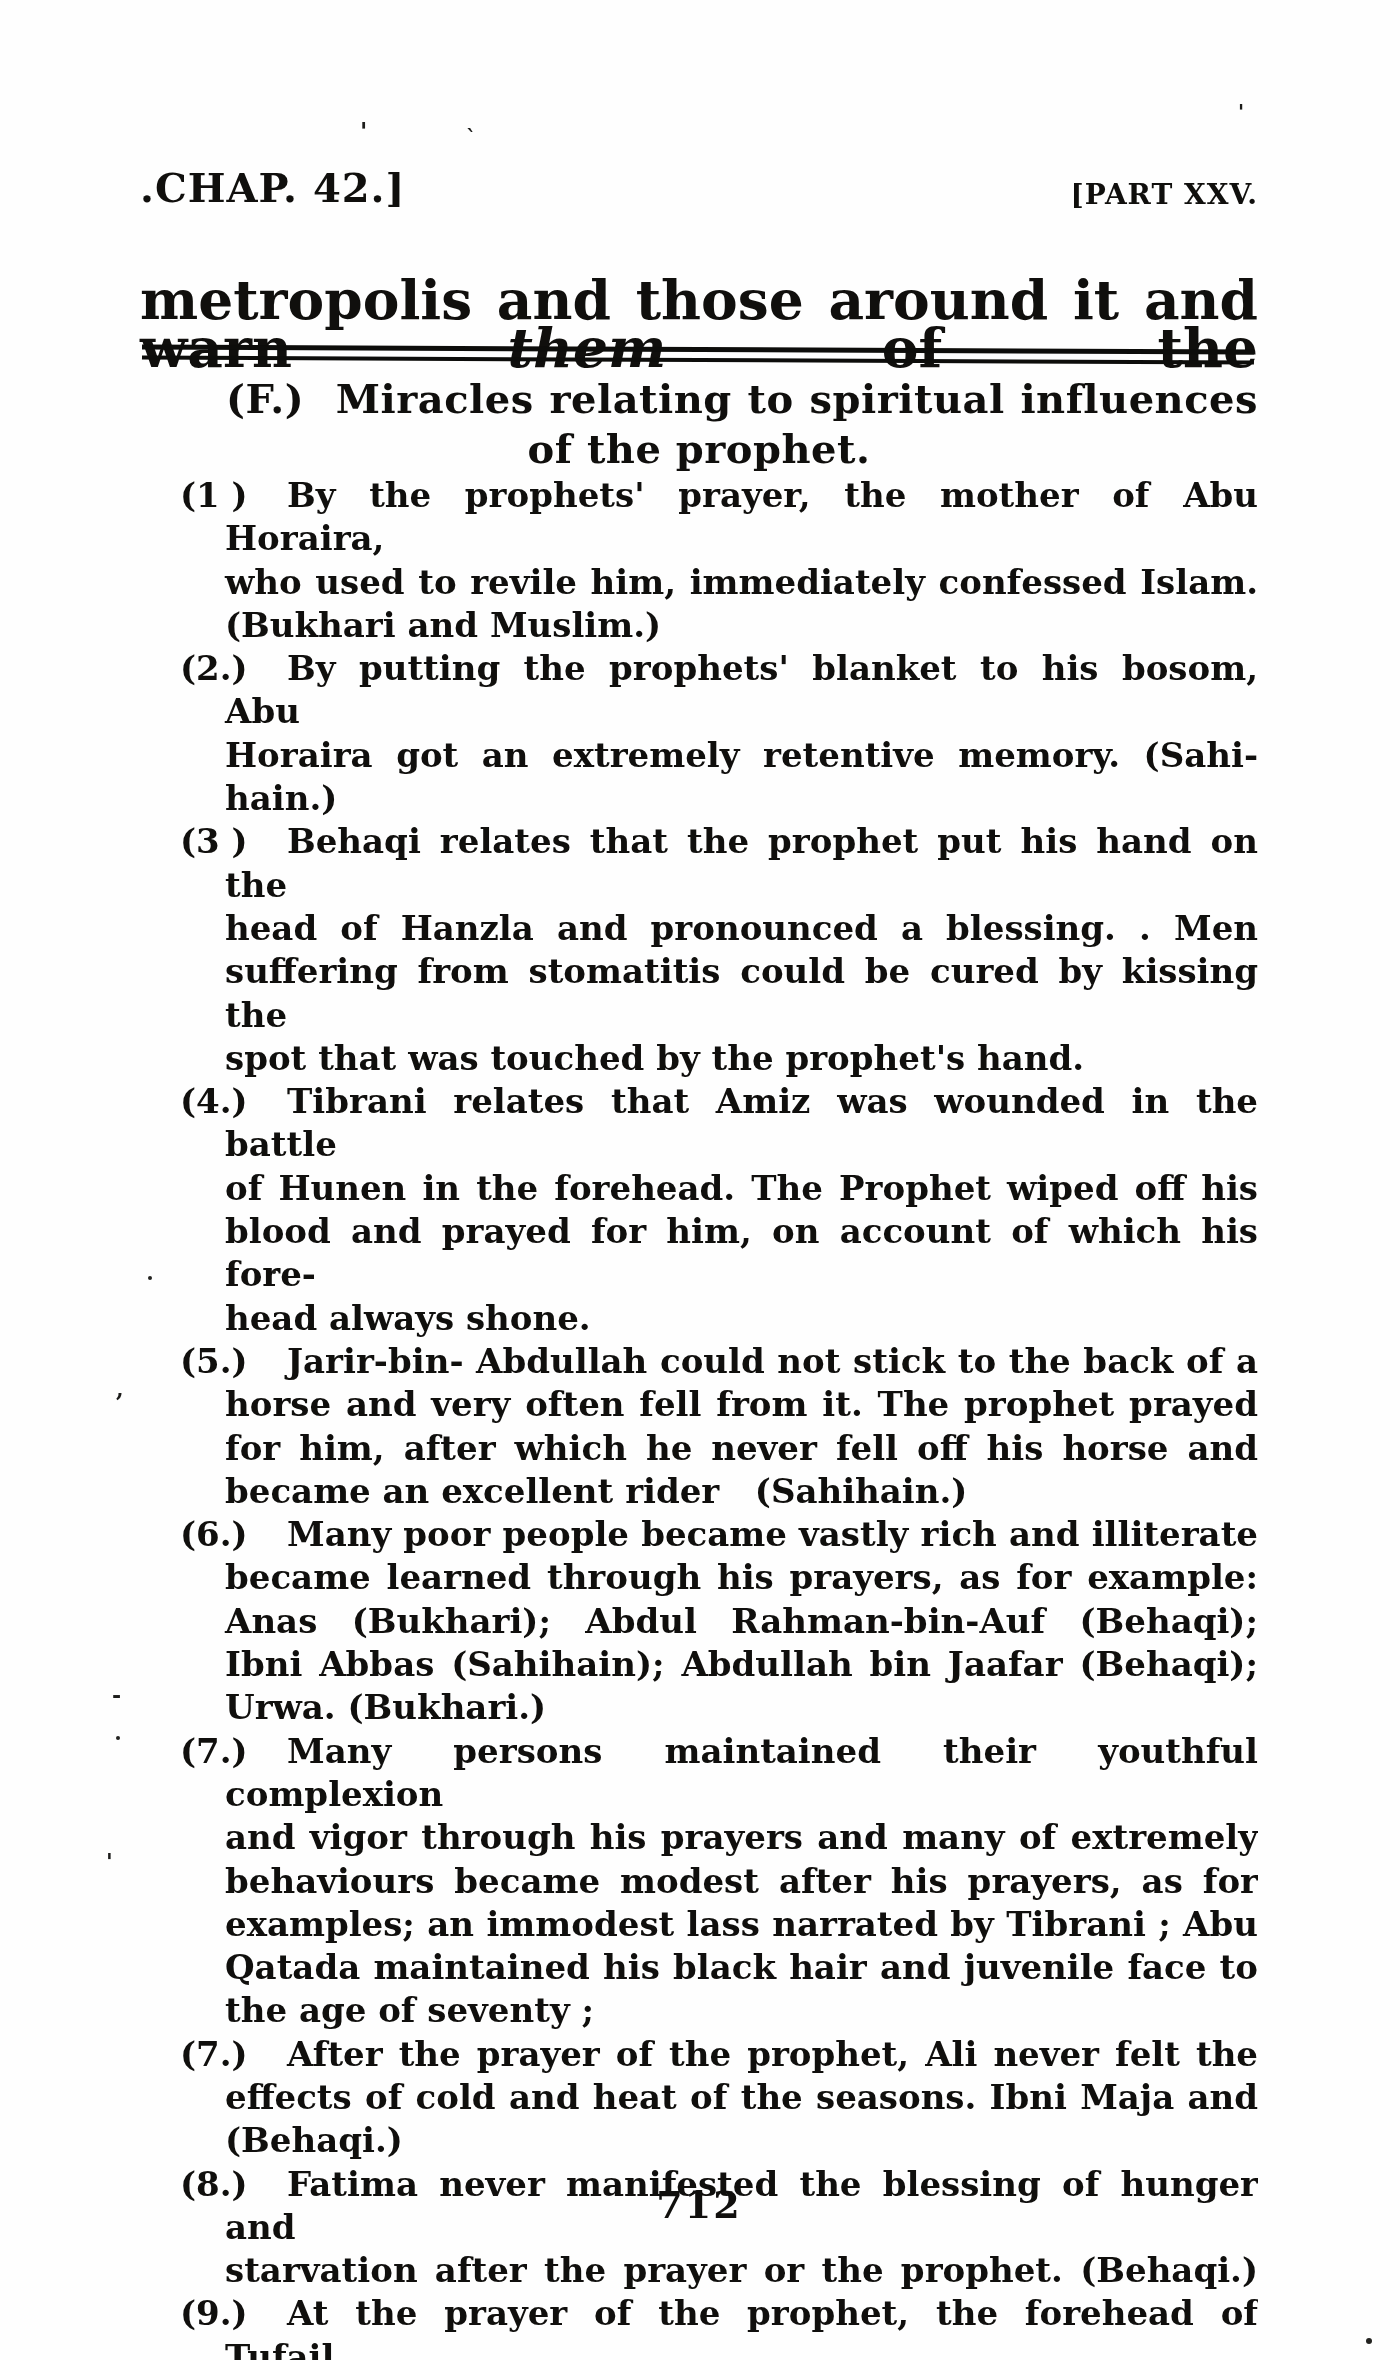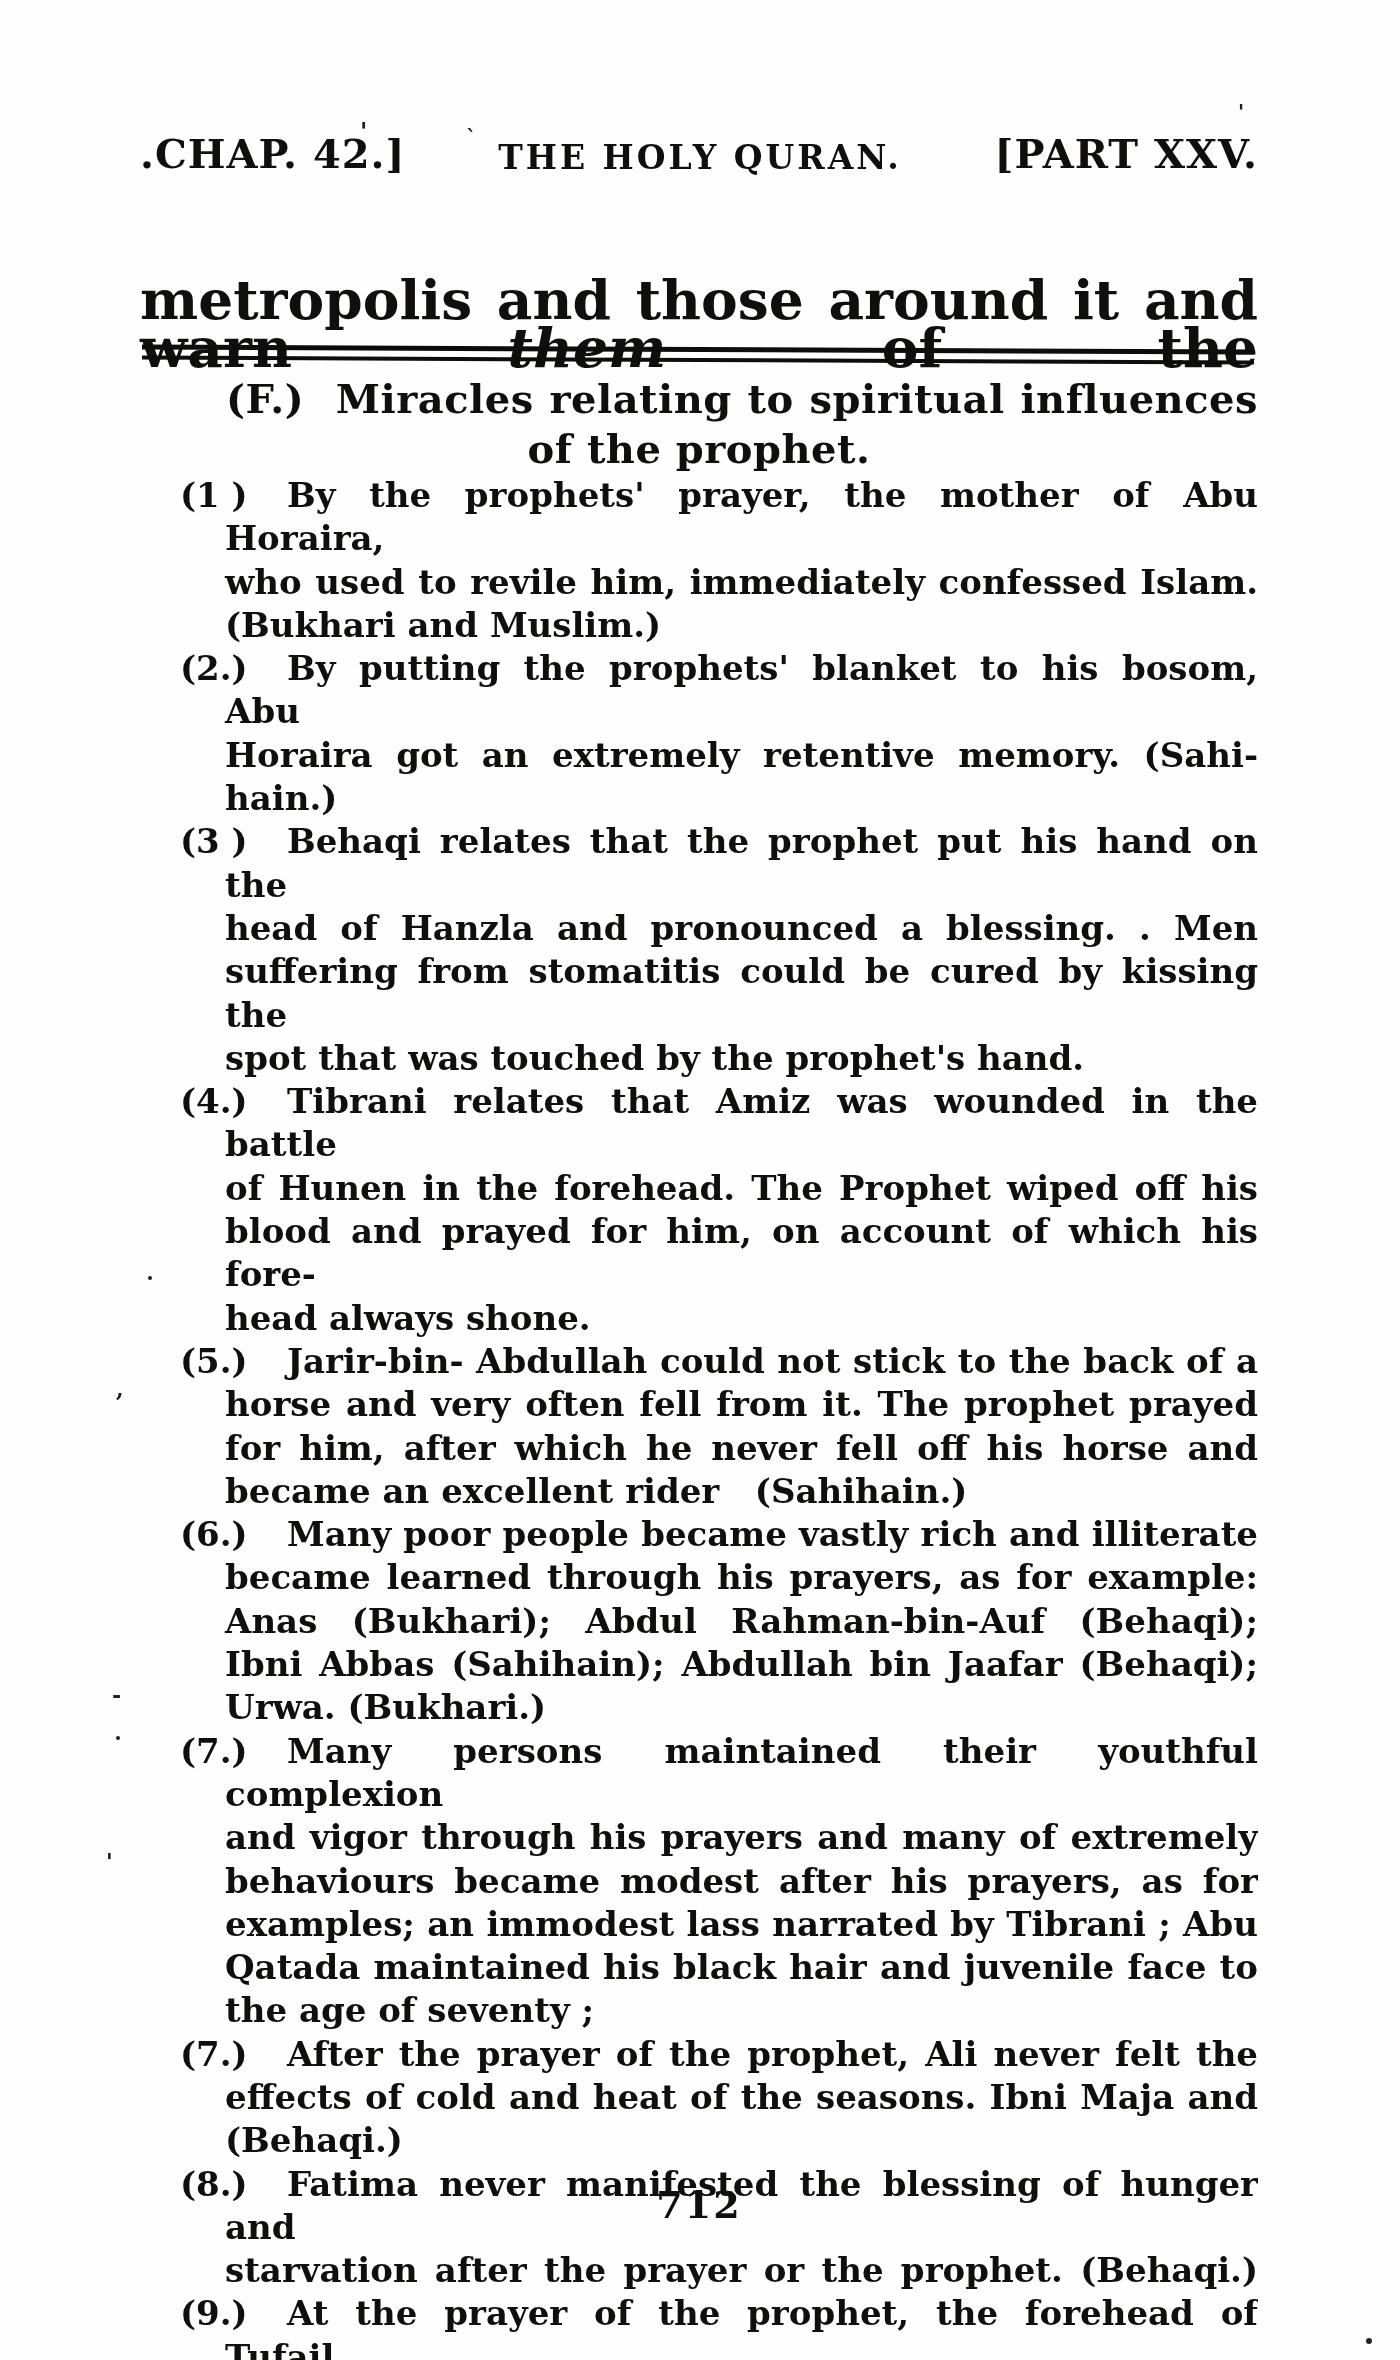--- a/index.html
+++ b/index.html
@@ -12,21 +12,21 @@
     font-weight:bold;
     overflow:hidden;
   }
   
   .header{
     position:absolute;top:130px;left:140px;width:1118px;
     display:flex;justify-content:space-between;align-items:flex-end;
   }
   .h-left{font-size:40px;letter-spacing:1px;}
   .h-center{font-size:33px;letter-spacing:3px;}
-  .h-right{font-size:40px;letter-spacing:1px;}
+  .h-right{font-size:28px;letter-spacing:1px;margin-top:48px;}
   
   .continuation{
     position:absolute;top:276px;left:140px;width:1118px;
     font-size:55px;line-height:48px;
     text-align:justify;text-align-last:justify;
   }
   .ital{font-style:italic;}
   
   .rule{
     position:absolute;top:347px;left:142px;width:1112px;height:6px;
@@ -67,21 +67,20 @@
   .speck.dot{width:6px;height:6px;background:#22221f;border-radius:50%;}
   .speck.dot.sm{width:4px;height:4px;}
 </style>
 </head>
 <body>
 
 <div class="page">
 
   <header class="header">
     <span class="h-left">.CHAP. 42.]</span>
-    <span class="h-center">THE HOLY QURAN.</span>
     <span class="h-right">[PART XXV.</span>
   </header>
 
   <div class="continuation"><span>metropolis and those around it and warn </span><span class="ital">them</span><span> of the</span></div>
 
   <div class="rule"></div>
 
   <div class="heading">
     <div class="hl1">(F.)&nbsp; Miracles relating to spiritual influences</div>
     <div class="hl2">of the prophet.</div>

